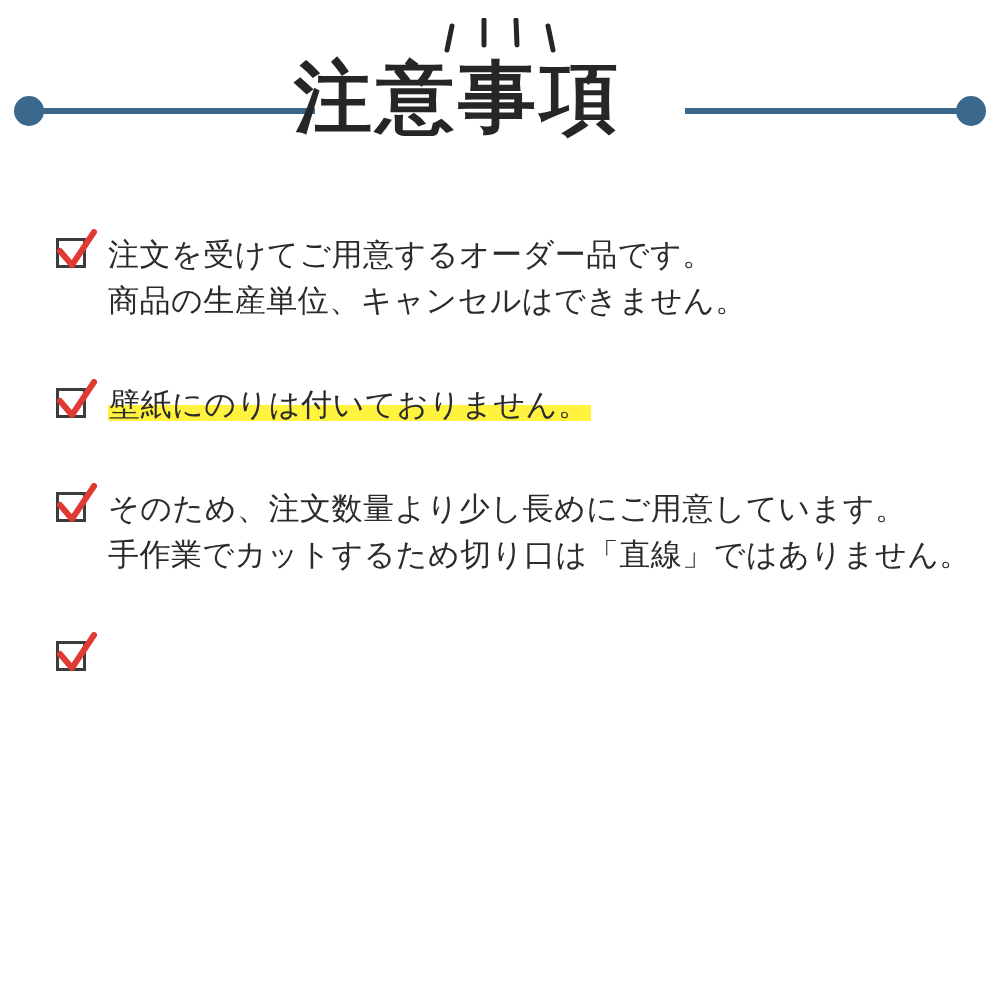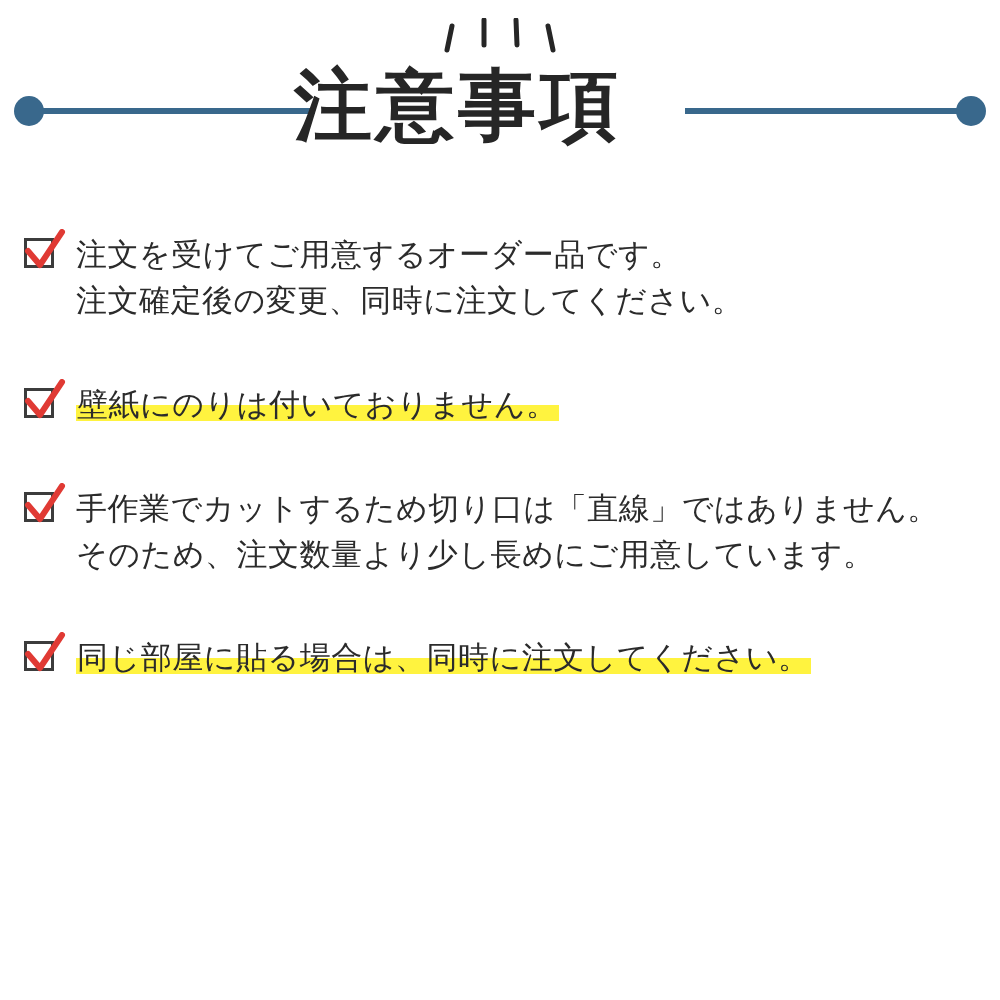--- a/index.html
+++ b/index.html
@@ -66,36 +66,35 @@
     position: absolute;
     top: 58px;
     left: 0;
     width: 916px;
     text-align: center;
     font-size: 78px;
     font-weight: bold;
     letter-spacing: 4px;
     color: #262626;
     line-height: 1;
-    margin-top: 8px;
   }
 
   
   .notes {
     position: absolute;
     top: 232px;
     left: 0;
     width: 1000px;
   }
 
   .note {
     display: flex;
     align-items: flex-start;
     margin-bottom: 58px;
-    padding-left: 24px;
+    padding-left: 56px;
   }
 
   .check-box {
     flex: 0 0 auto;
     width: 34px;
     height: 34px;
     position: relative;
     margin-top: 6px;
     margin-right: 18px;
   }
@@ -163,21 +162,21 @@
 
     <div class="note">
       <div class="check-box">
         <div class="box"></div>
         <svg viewBox="0 0 44 46">
           <path d="M6 22 L18 36 L40 3" fill="none" stroke="#e03a34" stroke-width="6" stroke-linecap="round" stroke-linejoin="round"></path>
         </svg>
       </div>
       <div class="lines">
         <div class="line-text">注文を受けてご用意するオーダー品です。</div>
-        <div class="line-text">注文確定後の変更、同時に注文してください。</div>
+        <div class="line-text">商品の生産単位、キャンセルはできません。</div>
       </div>
     </div>
 
     <div class="note">
       <div class="check-box">
         <div class="box"></div>
         <svg viewBox="0 0 44 46">
           <path d="M6 22 L18 36 L40 3" fill="none" stroke="#e03a34" stroke-width="6" stroke-linecap="round" stroke-linejoin="round"></path>
         </svg>
       </div>
@@ -187,31 +186,30 @@
     </div>
 
     <div class="note">
       <div class="check-box">
         <div class="box"></div>
         <svg viewBox="0 0 44 46">
           <path d="M6 22 L18 36 L40 3" fill="none" stroke="#e03a34" stroke-width="6" stroke-linecap="round" stroke-linejoin="round"></path>
         </svg>
       </div>
       <div class="lines">
+        <div class="line-text">そのため、注文数量より少し長めにご用意しています。</div>
         <div class="line-text">手作業でカットするため切り口は「直線」ではありません。</div>
-        <div class="line-text">そのため、注文数量より少し長めにご用意しています。</div>
-      </div>
-    </div>
-
-    <div class="note">
-      <div class="check-box">
-        <div class="box"></div>
-        <svg viewBox="0 0 44 46">
-          <path d="M6 22 L18 36 L40 3" fill="none" stroke="#e03a34" stroke-width="6" stroke-linecap="round" stroke-linejoin="round"></path>
-        </svg>
-      </div>
-      <div class="lines">
-        <div class="line-text"><span class="hl">同じ部屋に貼る場合は、同時に注文してください。</span></div>
+      </div>
+    </div>
+
+    <div class="note">
+      <div class="check-box">
+        <div class="box"></div>
+        <svg viewBox="0 0 44 46">
+          <path d="M6 22 L18 36 L40 3" fill="none" stroke="#e03a34" stroke-width="6" stroke-linecap="round" stroke-linejoin="round"></path>
+        </svg>
+      </div>
+      <div class="lines">
       </div>
     </div>
 
   </div>
 </div>
 
 </body></html>

